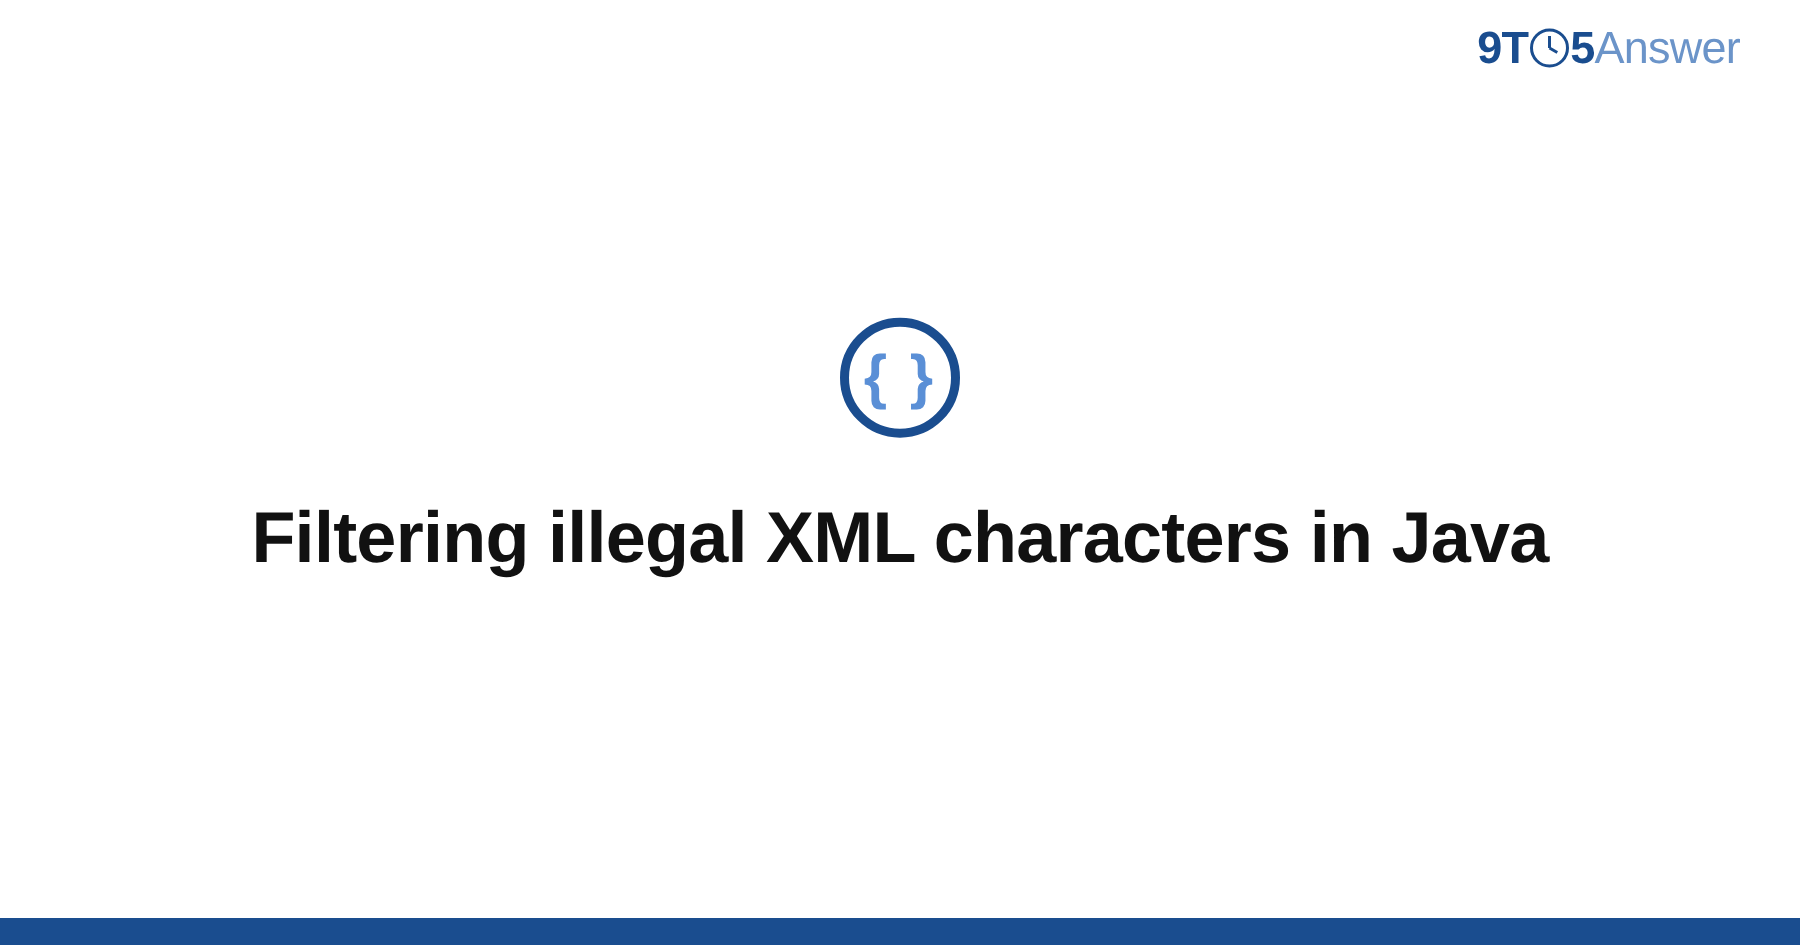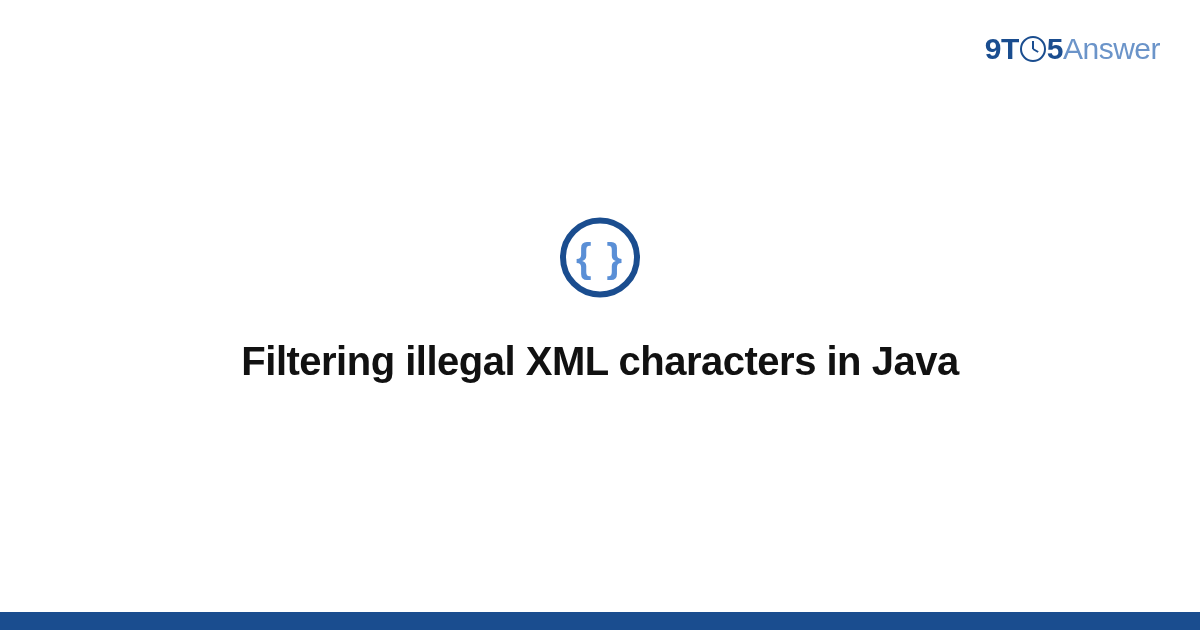--- a/index.html
+++ b/index.html
@@ -6,21 +6,21 @@
     body {
       width: 1200px;
       height: 630px;
       background: #ffffff;
       font-family: Arial, Helvetica, sans-serif;
       position: relative;
       overflow: hidden;
     }
     .logo {
       position: absolute;
-      top: 32px;
+      top: 16px;
       right: 40px;
       font-size: 30px;
       font-weight: 500;
       letter-spacing: -0.5px;
     }
     .logo .nine { color: #1a4d8f; font-weight: 600; }
     .logo .t { color: #1a4d8f; font-weight: 600; }
     .logo .clock {
       display: inline-block;
       width: 26px;
@@ -72,21 +72,21 @@
     }
     .badge .braces {
       font-size: 40px;
       font-weight: 700;
       color: #5a8fd6;
       letter-spacing: 2px;
       line-height: 1;
       font-family: "Segoe UI", Arial, sans-serif;
     }
     h1.title {
-      font-size: 40px;
+      font-size: 48px;
       font-weight: 700;
       color: #111111;
       line-height: 1.25;
       letter-spacing: -0.5px;
     }
     .footer-bar {
       position: absolute;
       bottom: 0;
       left: 0;
       right: 0;

